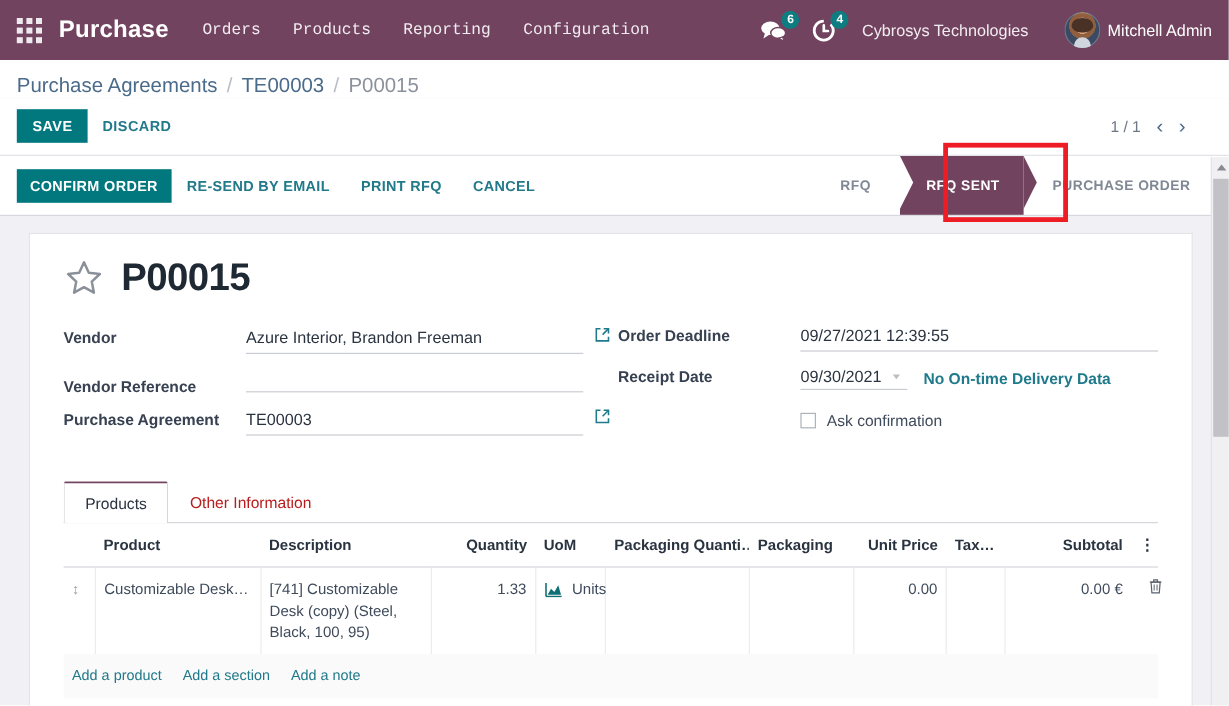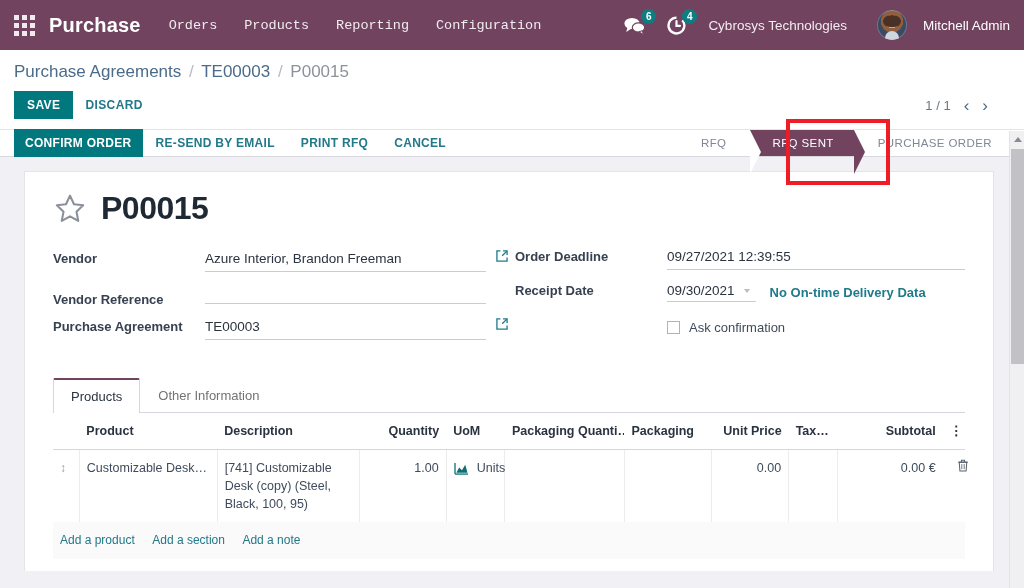--- a/index.html
+++ b/index.html
@@ -25,21 +25,21 @@
   .nav-menu { display: flex; gap: 27px; font-size: 13.5px; }
   .nav-menu span { cursor: pointer; color: #f2ecf1; font-family: Liberation Mono, monospace; }
   .nav-right { margin-left: auto; display: flex; align-items: center; gap: 0px; }
   .nav-icon-wrap { position: relative; margin-right: 22px; cursor: pointer; display:flex; align-items:center; }
   .badge {
     position: absolute; top: -7px; right: -11px; background: #0d7d82; color: #fff;
     font-size: 10px; font-weight: bold; border-radius: 9px; min-width: 15px; height: 15px;
     line-height: 15px; text-align: center; padding: 0 3px;
   }
   .company-name { font-size: 13.5px; margin-right: 30px; cursor: pointer; color: #f2ecf1; }
-  .user-box { display: flex; align-items: center; gap: 16px; cursor: pointer; }
+  .user-box { display: flex; align-items: center; gap: 6px; cursor: pointer; }
   .avatar {
     width: 30px; height: 30px; border-radius: 50%; overflow: hidden; position: relative;
     background: radial-gradient(circle at 50% 38%, #d9a27a 0 28%, #8f5f3f 29% 46%, #3b4a63 47% 100%);
     box-shadow: inset 0 0 0 1px rgba(255,255,255,.25);
   }
   .avatar::after {
     content: ""; position: absolute; left: 6px; top: 5px; width: 18px; height: 12px;
     border-radius: 50% 50% 45% 45%; background: #4a3125;
   }
   .avatar::before {
@@ -65,34 +65,34 @@
     padding: 7px 12px; border: none; cursor: pointer;
   }
   .pager { margin-left: auto; display: flex; align-items: center; gap: 13px; padding-right: 22px; }
   .pager-count { font-size: 13px; color: #6b7785; }
   .pager-arrow { font-size: 17px; color: #4b6b8a; cursor: pointer; line-height: 1; }
 
   
   .statusbar-row {
     display: flex; align-items: stretch; background: #ffffff;
     border-top: 1px solid #e4e4e8; border-bottom: 1px solid #d8d8de;
-    height: 28px; position: relative;
+    height: 51px; position: relative;
   }
   .actions { display: flex; align-items: center; padding-left: 14px; gap: 0; }
   .act-primary {
     background: #00787d; color: #fff; font-size: 12px; font-weight: bold; letter-spacing: .3px;
     padding: 7px 11px; border: none; cursor: pointer;
   }
   .act-link {
     background: transparent; color: #21798a; font-size: 12px; font-weight: bold; letter-spacing: .3px;
     padding: 7px 13px; border: none; cursor: pointer;
   }
   .stages { margin-left: auto; display: flex; align-items: center; padding-right: 20px; height: 100%; }
   .stage {
-    font-size: 11.5px; font-weight: normal; letter-spacing: .4px; color: #7f8894;
+    font-size: 11.5px; font-weight: bold; letter-spacing: .4px; color: #7f8894;
     display: flex; align-items: center; padding: 0 12px; cursor: pointer; height: 100%;
   }
   .stage.active {
     background: #71435f; color: #ffffff; position: relative; padding: 0 20px 0 22px;
     margin: 0 12px; height: 100%;
   }
   .stage.active::before {
     content: ""; position: absolute; left: 0; top: 0; border-style: solid;
     border-width: 22px 0 22px 11px; border-color: transparent transparent transparent #ffffff;
   }
@@ -153,21 +153,21 @@
   .delivery-note { color: #1f7a8c; font-size: 13px; font-weight: bold; margin-left: 14px; }
   .check-row { display: flex; align-items: center; gap: 9px; margin-top: 11px; margin-left: 152px; }
   .checkbox {
     width: 13px; height: 13px; border: 1px solid #adb3bb; background: #fff; cursor: pointer; flex: none;
   }
   .check-label { font-size: 13px; color: #3f4b5b; }
 
   
   .tabs { display: flex; margin-top: 26px; border-bottom: 1px solid #d6d6dc; }
   .tab {
-    font-size: 13px; color: #737373; padding: 9px 17px; cursor: pointer;
+    font-size: 13px; color: #b91c1c; padding: 9px 17px; cursor: pointer;
     border: 1px solid transparent; border-bottom: none; position: relative; top: 1px;
   }
   .tab.active {
     color: #2a3340; background: #fff; border-color: #d6d6dc;
     border-top: 2px solid #71435f; border-radius: 2px 2px 0 0;
   }
 
   
   table.lines { width: 100%; border-collapse: collapse; table-layout: fixed; }
   table.lines th {
@@ -391,21 +391,21 @@
             <th class="colopt"><span class="dots">⋮</span></th>
           </tr>
         </thead>
         <tbody>
           <tr>
             <td class="l"><span class="handle">↕</span></td>
             <td class="l">
               <span class="trunc">Customizable Desk…</span>
             </td>
             <td class="l">[741] Customizable Desk (copy) (Steel, Black, 100, 95)</td>
-            <td>1.00</td>
+            <td>1.33</td>
             <td class="l">
               <div class="qty-cell">
                 <span class="chart-ico">
                   <svg width="15" height="13" viewBox="0 0 16 14">
                     <path d="M1 13 L1 1" stroke="#0d6e73" stroke-width="1.4" fill="none"></path>
                     <path d="M1 13 L15 13" stroke="#0d6e73" stroke-width="1.4" fill="none"></path>
                     <path d="M2.5 11.5 L5.5 6 L8.5 9 L12 3 L14.5 11.5 Z" fill="#0d6e73"></path>
                   </svg>
                 </span>
                 <span>Units</span>

